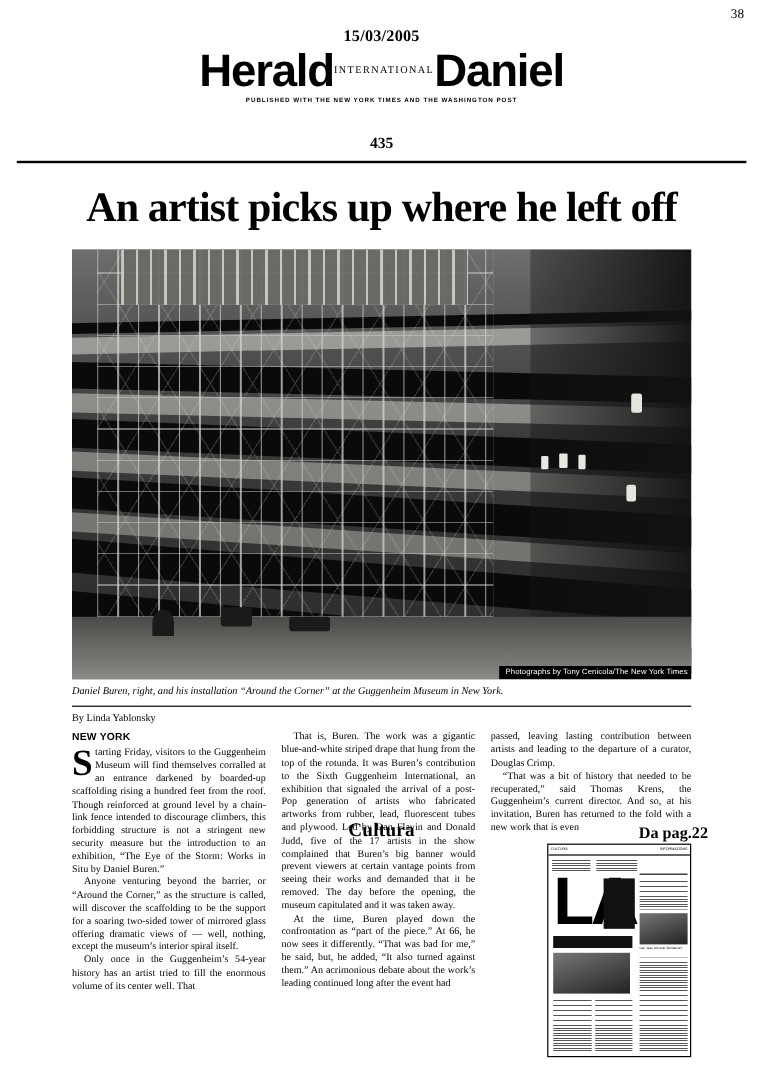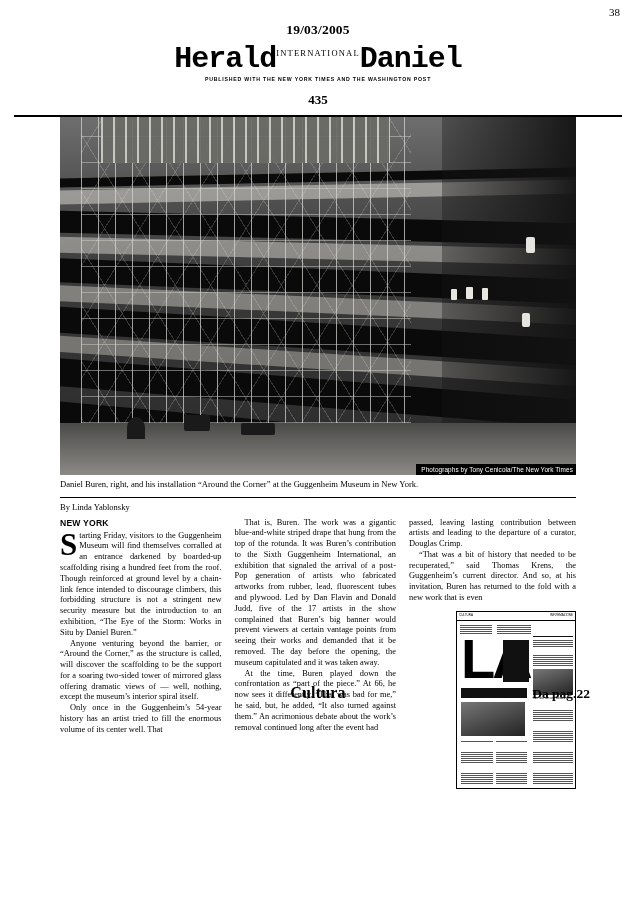--- a/index.html
+++ b/index.html
@@ -38,42 +38,42 @@
   .nameplate {
     font-family: "Liberation Serif", serif;
     font-size: 30px;
     font-weight: bold;
     letter-spacing: -0.5px;
     line-height: 1.05;
     position: relative;
     display: inline-block;
   }
   .nameplate .gothic {
-    font-family: Liberation Mono, monospace;
-    font-weight: bold;
-    font-size: 30px;
+    font-family: Liberation Sans, sans-serif;
+    font-weight: bold;
+    font-size: 38px;
     letter-spacing: -1px;
   }
   .nameplate-intl {
     font-size: 8.5px;
     letter-spacing: 1.2px;
     vertical-align: super;
     font-weight: normal;
     font-family: "Liberation Serif", serif;
   }
   .nameplate-sub {
     font-size: 5.2px;
     letter-spacing: 0.8px;
     margin-top: 1px;
     font-family: "Liberation Sans", sans-serif;
   }
   .issue-number {
     font-size: 13px;
     font-weight: bold;
-    margin-top: 7px;
+    margin-top: 21px;
   }
   .rule-thick {
     border: none;
     border-top: 2px solid #000;
     margin: 7px 0 0 0;
   }
   .headline {
     text-align: center;
     font-size: 35px;
     font-weight: bold;
@@ -101,20 +101,21 @@
     color: #fff;
     font-family: "Liberation Sans", sans-serif;
     font-size: 6.4px;
     padding: 2px 3px 2px 5px;
     letter-spacing: 0.1px;
     z-index: 6;
   }
   .caption {
     padding: 0 46px;
     font-size: 8.6px;
+    font-style: italic;
     margin-top: 4px;
     font-family: "Liberation Serif", serif;
   }
   .cols-rule {
     border: none;
     border-top: 1px solid #000;
     margin: 8px 46px 0 46px;
   }
   .byline {
     padding: 0 46px;
@@ -263,30 +264,31 @@
   .tn-photo { position:absolute; background: linear-gradient(160deg,#777,#222); }
 </style>
 </head>
 <body>
 
 <div class="page">
 
   <div class="page-number">38</div>
 
   <div class="masthead">
-    <div class="date-line">19/03/2005</div>
+    <div class="date-line">15/03/2005</div>
     <div class="nameplate">
       <span class="gothic">Herald</span><span class="nameplate-intl">INTERNATIONAL</span><span class="gothic">Daniel</span>
       <div class="nameplate-sub">PUBLISHED WITH THE NEW YORK TIMES AND THE WASHINGTON POST</div>
     </div>
     <div class="issue-number">435</div>
   </div>
 
   <hr class="rule-thick">
 
+  <h1 class="headline">An artist picks up where he left off</h1>
 
   <div class="photo-wrap">
     <div class="photo">
       <div class="ph-bg"></div>
       <div class="skylight"></div>
       <div class="wall-right"></div>
 
       <div class="band" style="top:56px;height:9px;transform:rotate(-1.2deg);"></div>
       <div class="band light" style="top:68px;height:14px;transform:rotate(-1.2deg);opacity:.55"></div>
       <div class="band" style="top:100px;height:22px;transform:rotate(1.4deg);"></div>
@@ -325,21 +327,21 @@
 
     <div class="col">
       <div class="dateline">NEW YORK</div>
       <p class="first dropcap">Starting Friday, visitors to the Guggenheim Museum will find themselves corralled at an entrance darkened by boarded-up scaffolding rising a hundred feet from the roof. Though reinforced at ground level by a chain-link fence intended to discourage climbers, this forbidding structure is not a stringent new security measure but the introduction to an exhibition, “The Eye of the Storm: Works in Situ by Daniel Buren.”</p>
       <p>Anyone venturing beyond the barrier, or “Around the Corner,” as the structure is called, will discover the scaffolding to be the support for a soaring two-sided tower of mirrored glass offering dramatic views of — well, nothing, except the museum’s interior spiral itself.</p>
       <p>Only once in the Guggenheim’s 54-year history has an artist tried to fill the enormous volume of its center well. That</p>
     </div>
 
     <div class="col">
       <p>That is, Buren. The work was a gigantic blue-and-white striped drape that hung from the top of the rotunda. It was Buren’s contribution to the Sixth Guggenheim International, an exhibition that signaled the arrival of a post-Pop generation of artists who fabricated artworks from rubber, lead, fluorescent tubes and plywood. Led by Dan Flavin and Donald Judd, five of the 17 artists in the show complained that Buren’s big banner would prevent viewers at certain vantage points from seeing their works and demanded that it be removed. The day before the opening, the museum capitulated and it was taken away.</p>
-      <p>At the time, Buren played down the confrontation as “part of the piece.” At 66, he now sees it differently. “That was bad for me,” he said, but, he added, “It also turned against them.” An acrimonious debate about the work’s removal continued long after the event had</p>
+      <p>At the time, Buren played down the confrontation as “part of the piece.” At 66, he now sees it differently. “That was bad for me,” he said, but, he added, “It also turned against them.” An acrimonious debate about the work’s leading continued long after the event had</p>
     </div>
 
     <div class="col">
       <p class="first">passed, leaving lasting contribution between artists and leading to the departure of a curator, Douglas Crimp.</p>
       <p>“That was a bit of history that needed to be recuperated,” said Thomas Krens, the Guggenheim’s current director. And so, at his invitation, Buren has returned to the fold with a new work that is even</p>
 
       <div class="thumb-box">
         <div class="tn-head">
           <span>CULTURA</span>
           <span>INFORMAZIONE</span>

